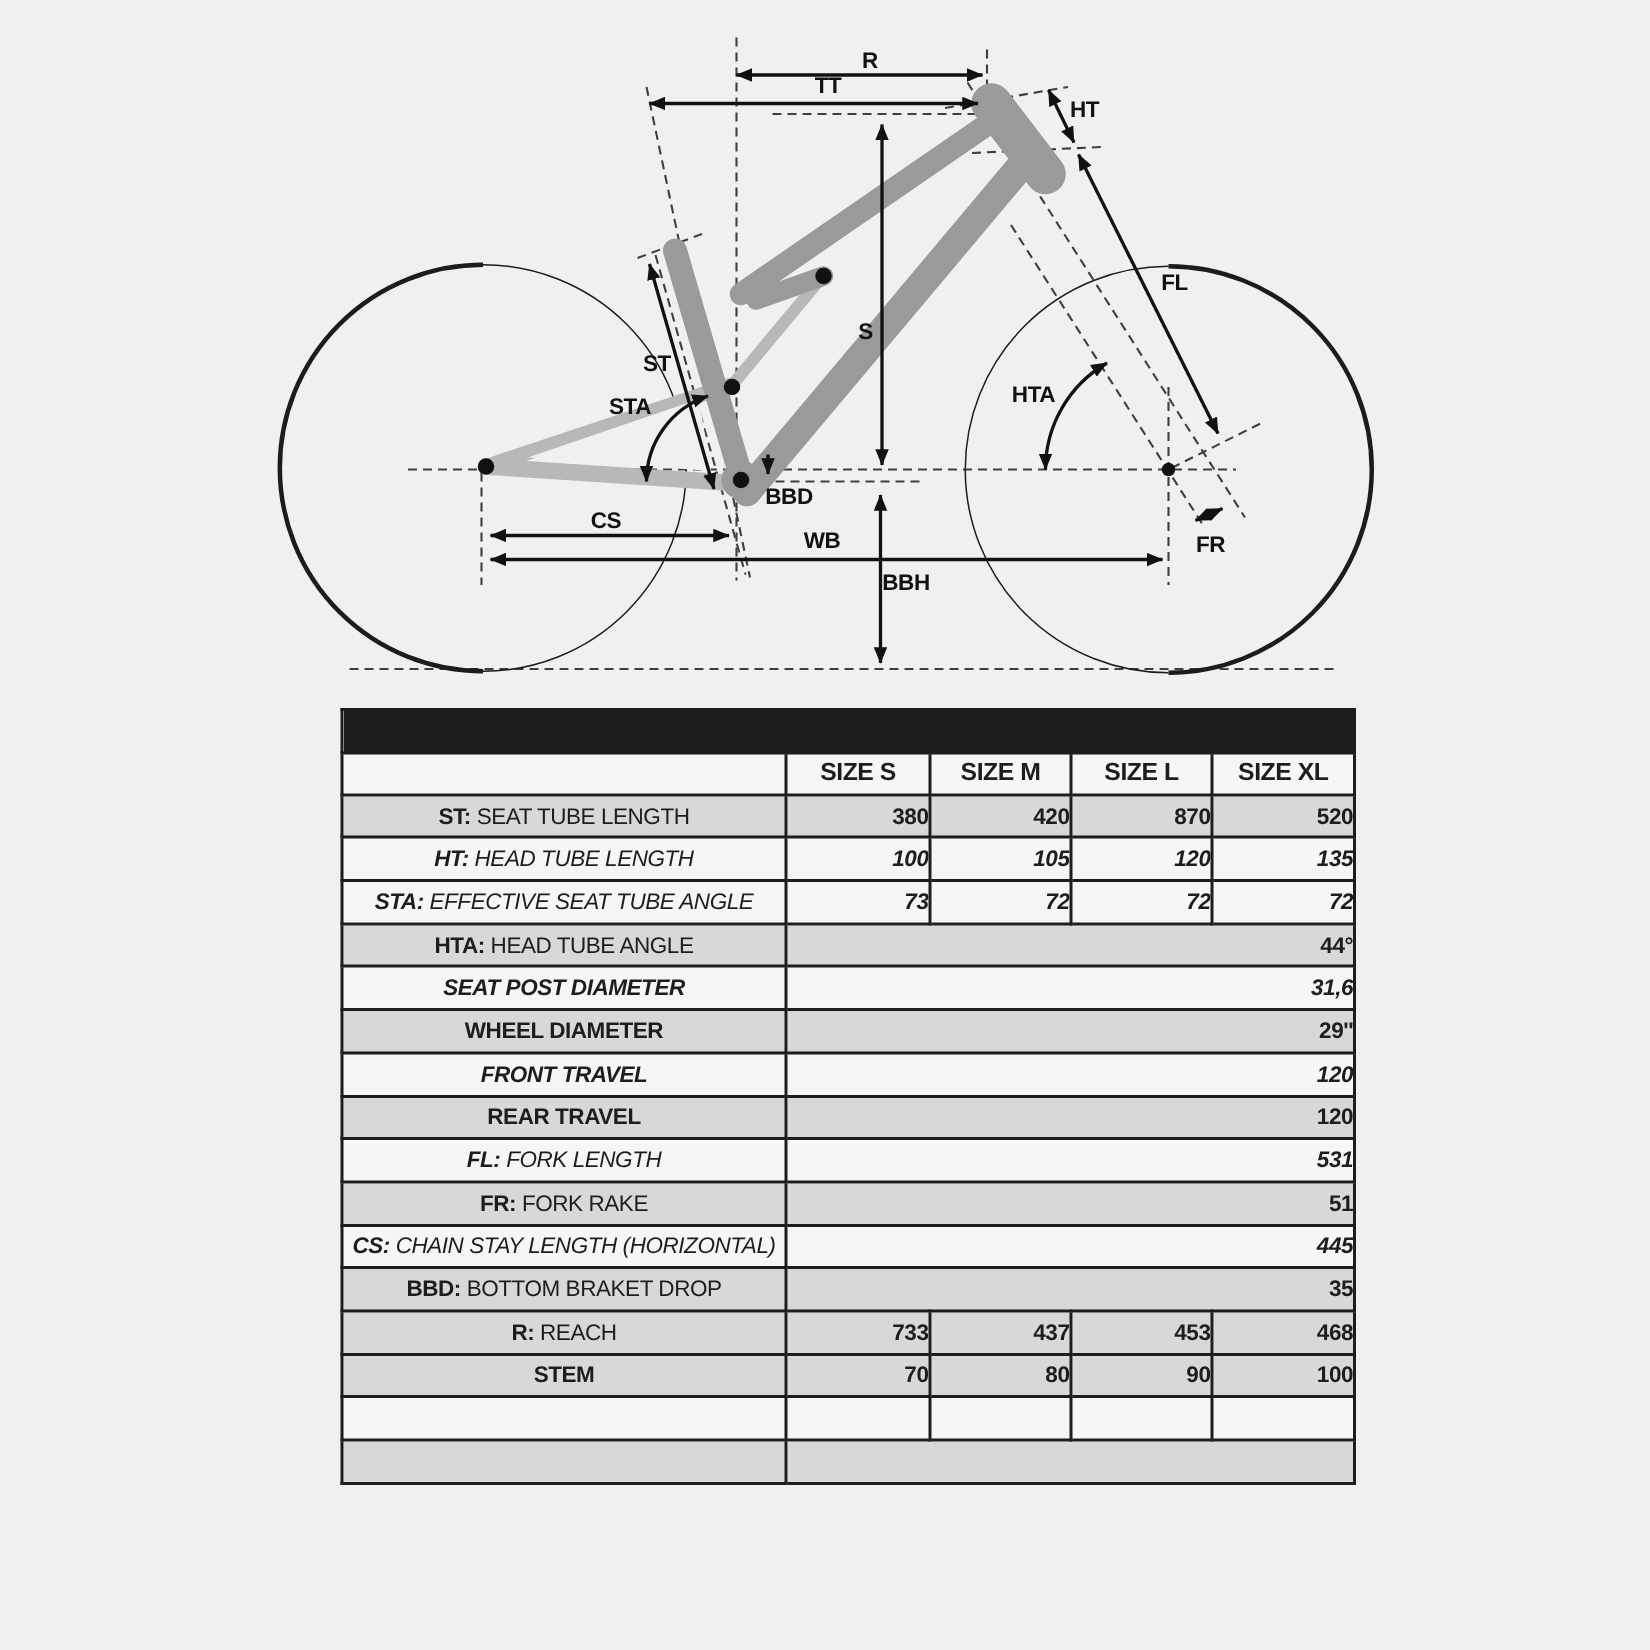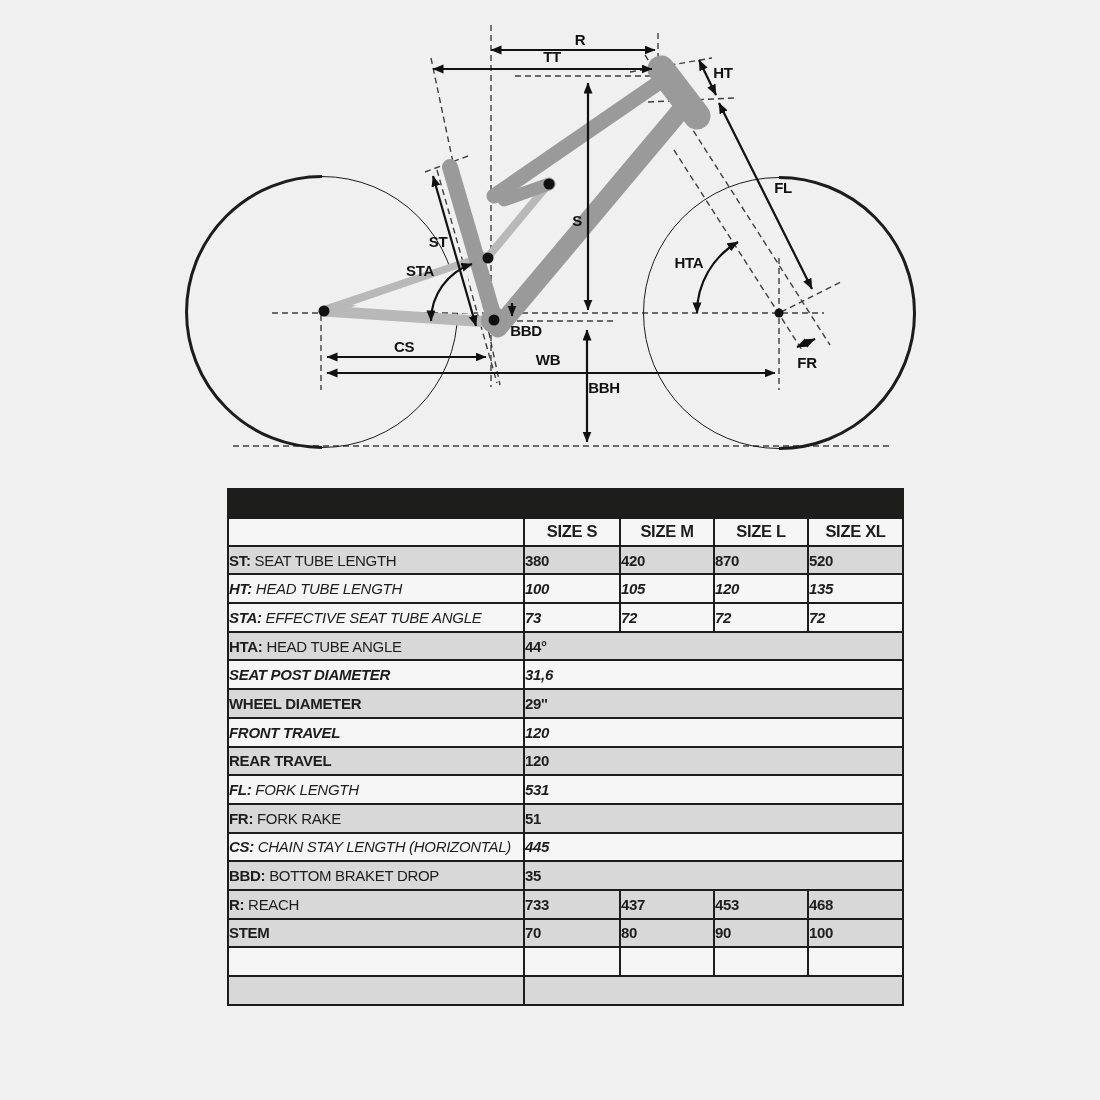--- a/index.html
+++ b/index.html
@@ -11,32 +11,32 @@
   .stage{position:relative;width:1100px;height:1100px;background:var(--bg);overflow:hidden;}
   .diagram-svg{position:absolute;left:0;top:0;}
   .dash{stroke:var(--dash);stroke-width:1.4;fill:none;stroke-dasharray:6 4;}
   .arr{stroke:#111;stroke-width:2.2;fill:none;}
   .lab{font:bold 15px "Liberation Sans",sans-serif;fill:#111;text-anchor:middle;letter-spacing:-0.3px;}
   .wheel-thick{stroke:#1c1c1c;stroke-width:3;fill:none;}
   .wheel-thin{stroke:#1c1c1c;stroke-width:1;fill:none;}
   .tube-d{stroke:var(--frame-dark);fill:none;stroke-linecap:round;}
   .tube-l{stroke:var(--frame-light);fill:none;stroke-linecap:round;}
 
-  table.geo{position:absolute;left:227px;top:488px;width:675px;border-collapse:collapse;
+  table.geo{position:absolute;left:227px;top:472px;width:675px;border-collapse:collapse;
     table-layout:fixed;letter-spacing:-0.3px;}
   table.geo td{border:2px solid var(--ink);height:26.7px;padding:0;color:var(--ink);
     font-size:15px;line-height:1;vertical-align:middle;overflow:hidden;white-space:nowrap;}
   table.geo tr.g td{background:var(--row-gray);}
   table.geo tr.w td{background:var(--row-white);font-style:italic;}
   td.ttl{height:27px;background:var(--ink) !important;color:#f6f6f6;text-align:center;
     font-size:21px;font-weight:bold;}
   tr.size-row td{height:26px;text-align:center;font-weight:bold;font-size:16.5px;background:var(--row-white);}
-  td.lbl{text-align:left;padding-left:7px;font-weight:normal;}
+  td.lbl{text-align:center;padding-left:7px;font-weight:normal;}
   td.lbl b{font-weight:bold;}
-  td.val{text-align:left;font-weight:bold;font-size:15.5px;}
+  td.val{text-align:right;font-weight:bold;font-size:15.5px;}
 </style>
 </head>
 <body>
 
 <div class="stage">
 
   <svg class="diagram-svg" width="1100" height="460" viewBox="0 0 1100 460">
     <defs>
       <marker id="ah" markerUnits="userSpaceOnUse" markerWidth="12" markerHeight="10" refX="10.5" refY="4.5" orient="auto">
         <path d="M0,0 L11,4.5 L0,9 Z" fill="#111"></path>

